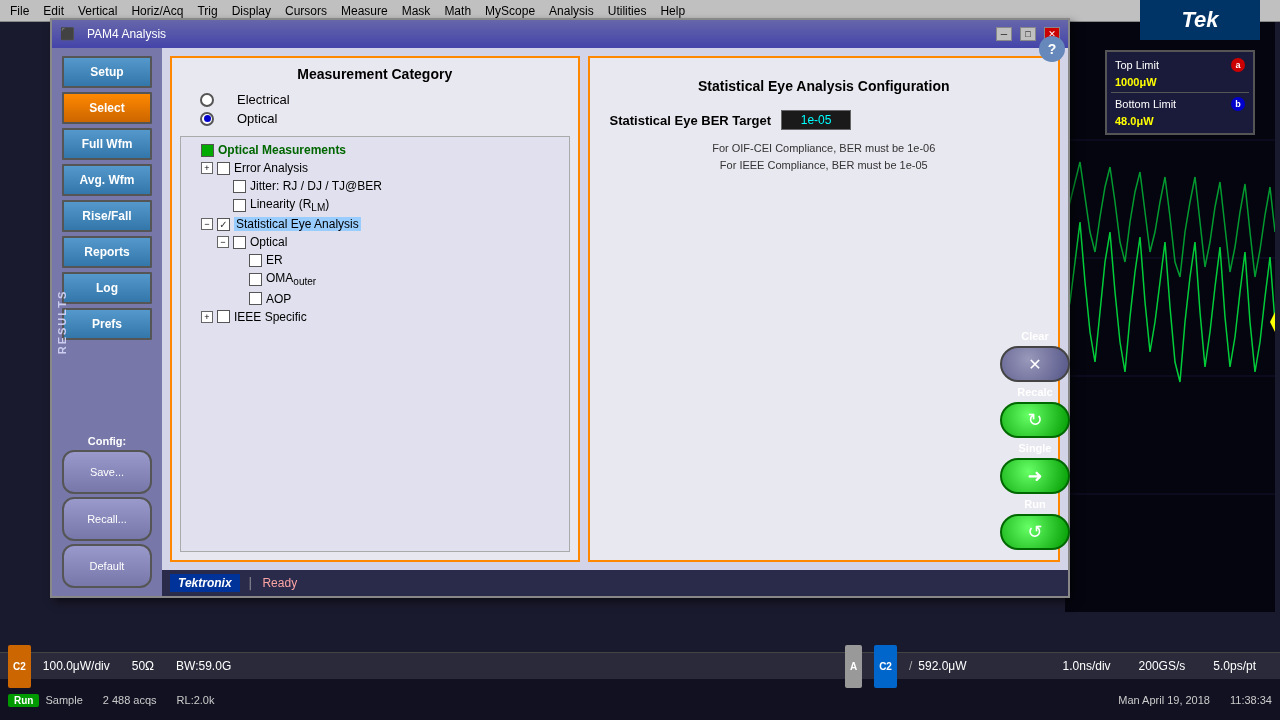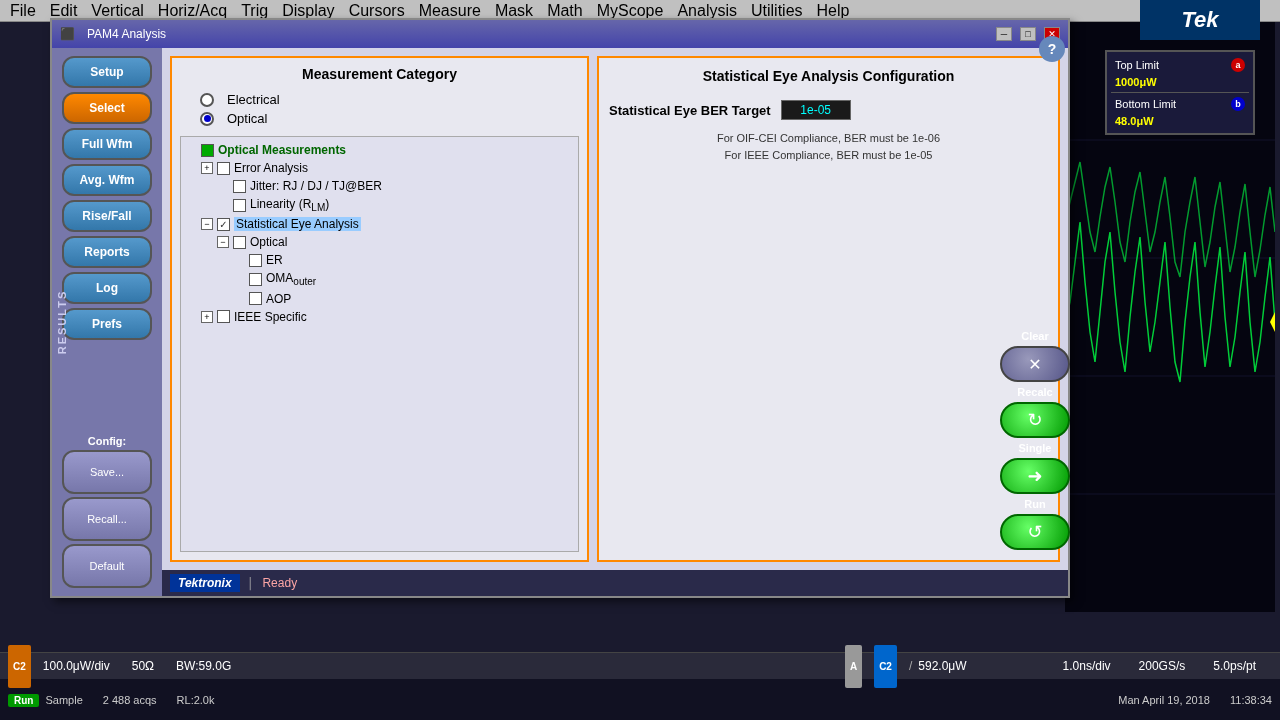--- a/index.html
+++ b/index.html
@@ -19,21 +19,21 @@
       width: 1280px;
       height: 22px;
       background: #c0c0c0;
       display: flex;
       align-items: center;
       gap: 2px;
       padding: 0 4px;
       border-bottom: 1px solid #888;
     }
     .menu-item {
-      font-size: 16px;
+      font-size: 12px;
       padding: 1px 6px;
       cursor: pointer;
       color: #000;
       text-align: center;
     }
 
     
     .tek-brand {
       position: absolute;
       top: 0; right: 20px;
@@ -149,21 +149,21 @@
       flex-direction: column;
       align-items: center;
       gap: 4px;
       position: relative;
     }
 
     .sidebar-btn {
       width: 90px;
       height: 32px;
       border: 2px solid #555;
-      border-radius: 12px;
+      border-radius: 1px;
       display: flex;
       align-items: center;
       justify-content: center;
       font-size: 12px;
       font-weight: bold;
       cursor: pointer;
       color: white;
     }
     .sidebar-btn.blue { background: linear-gradient(to bottom, #5599cc, #3377aa); }
     .sidebar-btn.orange { background: linear-gradient(to bottom, #ff8800, #cc6600); }
@@ -243,21 +243,21 @@
     .radio-group {
       display: flex;
       flex-direction: column;
       gap: 4px;
       margin-left: 20px;
       margin-bottom: 10px;
     }
     .radio-item {
       display: flex;
       align-items: center;
-      gap: 13px;
+      gap: 23px;
       font-size: 13px;
     }
     .radio-circle {
       width: 14px;
       height: 14px;
       border-radius: 50%;
       border: 2px solid #555;
       background: #fff;
       display: flex;
       align-items: center;
@@ -339,21 +339,21 @@
 
     .tree-spacer { width: 12px; flex-shrink: 0; }
 
     
     .stats-panel {
       flex: 1.1;
       background: #e8e8f0;
       border: 2px solid #ff8800;
       display: flex;
       flex-direction: column;
-      padding: 10px;
+      padding: 20px;
     }
 
     .stats-title {
       text-align: center;
       font-size: 14px;
       font-weight: bold;
       margin-bottom: 16px;
     }
 
     .ber-row {

